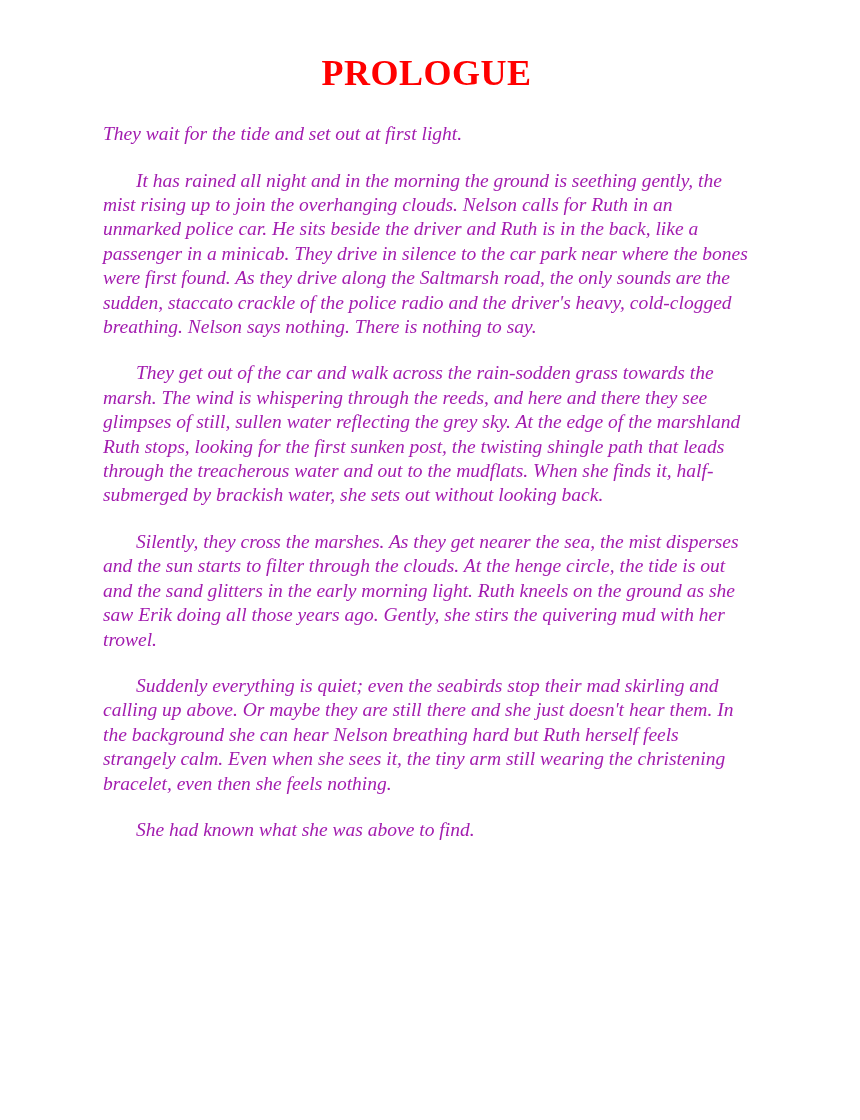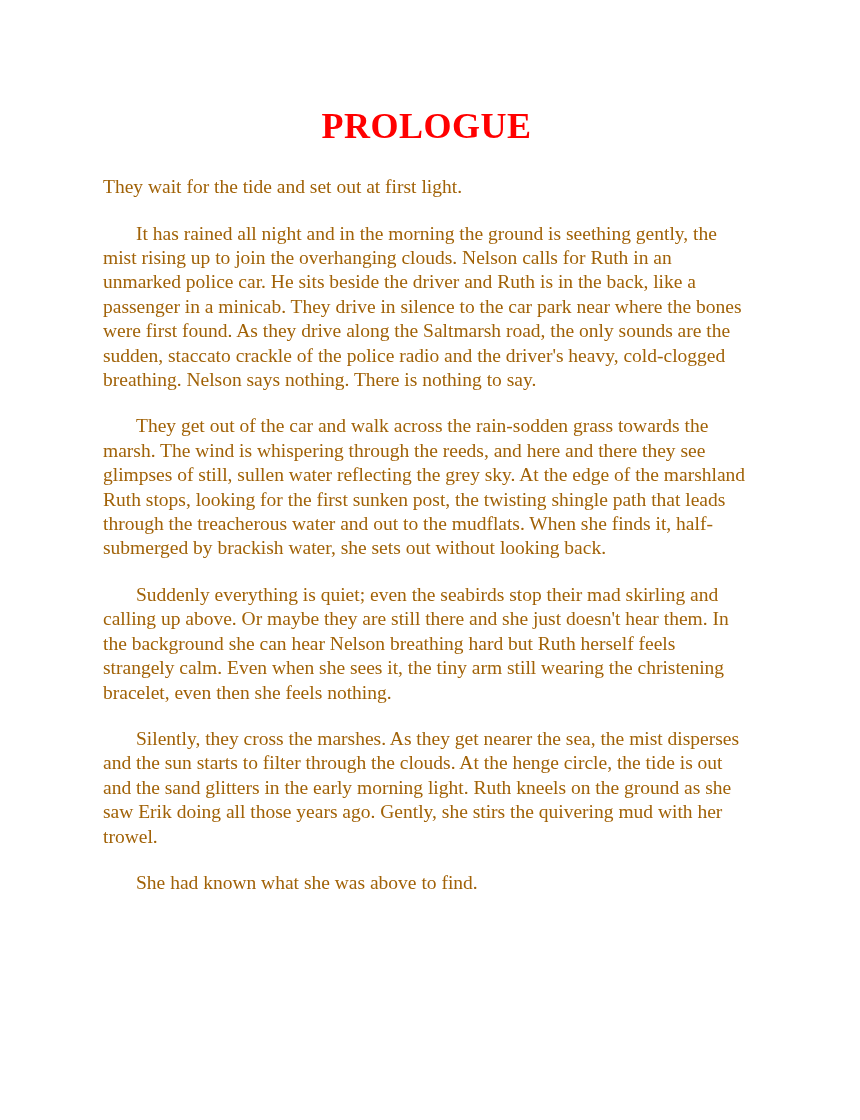--- a/index.html
+++ b/index.html
@@ -10,51 +10,52 @@
   body {
     width: 860px;
     height: 1120px;
     overflow: hidden;
     font-family: "Liberation Serif", "DejaVu Serif", serif;
   }
   .page {
     box-sizing: border-box;
     width: 860px;
     height: 1120px;
-    padding: 105px 110px 0 103px;
+    padding: 52px 110px 0 103px;
     background: #ffffff;
   }
   .chapter-title {
     margin: 0 0 27px 0;
     font-size: 36px;
     font-weight: bold;
     line-height: 1.2;
     text-align: center;
     color: #ff0000;
     letter-spacing: 0.5px;
     font-family: "Liberation Serif", "DejaVu Serif", serif;
   }
   .body-text p {
     margin: 0 0 22px 0;
     font-size: 19.5px;
     line-height: 24.4px;
-    color: #a16207;
+    color: #a21caf;
     text-align: left;
+    font-style: italic;
   }
   .body-text p.indented {
     text-indent: 33px;
   }
 </style>
 </head>
 <body>
 
 <div class="page">
   <h1 class="chapter-title">PROLOGUE</h1>
 
   <div class="body-text">
     <p>They wait for the tide and set out at first light.</p>
     <p class="indented">It has rained all night and in the morning the ground is seething gently, the mist rising up to join the overhanging clouds. Nelson calls for Ruth in an unmarked police car. He sits beside the driver and Ruth is in the back, like a passenger in a minicab. They drive in silence to the car park near where the bones were first found. As they drive along the Saltmarsh road, the only sounds are the sudden, staccato crackle of the police radio and the driver's heavy, cold-clogged breathing. Nelson says nothing. There is nothing to say.</p>
     <p class="indented">They get out of the car and walk across the rain-sodden grass towards the marsh. The wind is whispering through the reeds, and here and there they see glimpses of still, sullen water reflecting the grey sky. At the edge of the marshland Ruth stops, looking for the first sunken post, the twisting shingle path that leads through the treacherous water and out to the mudflats. When she finds it, half-submerged by brackish water, she sets out without looking back.</p>
+    <p class="indented">Silently, they cross the marshes. As they get nearer the sea, the mist disperses and the sun starts to filter through the clouds. At the henge circle, the tide is out and the sand glitters in the early morning light. Ruth kneels on the ground as she saw Erik doing all those years ago. Gently, she stirs the quivering mud with her trowel.</p>
     <p class="indented">Suddenly everything is quiet; even the seabirds stop their mad skirling and calling up above. Or maybe they are still there and she just doesn't hear them. In the background she can hear Nelson breathing hard but Ruth herself feels strangely calm. Even when she sees it, the tiny arm still wearing the christening bracelet, even then she feels nothing.</p>
-    <p class="indented">Silently, they cross the marshes. As they get nearer the sea, the mist disperses and the sun starts to filter through the clouds. At the henge circle, the tide is out and the sand glitters in the early morning light. Ruth kneels on the ground as she saw Erik doing all those years ago. Gently, she stirs the quivering mud with her trowel.</p>
     <p class="indented">She had known what she was above to find.</p>
   </div>
 </div>
 
 </body></html>

